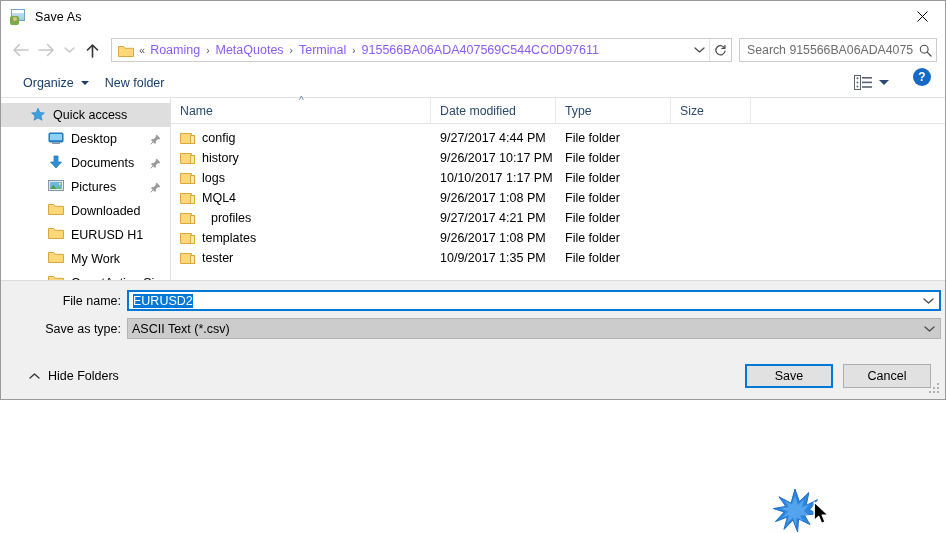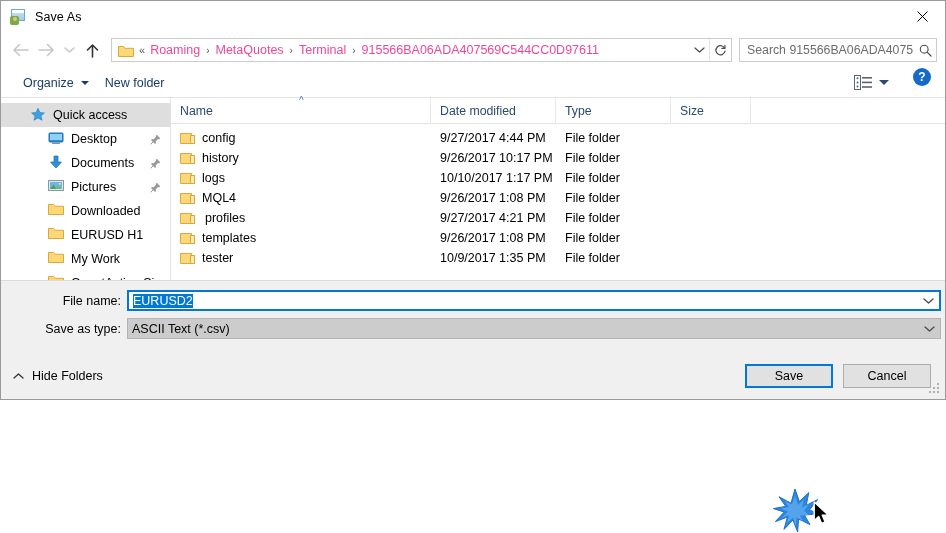--- a/index.html
+++ b/index.html
@@ -73,21 +73,21 @@
     flex: 1 1 auto; height: 24px; margin-left: 6px;
     background: #ffffff; border: 1px solid #cccccc;
     display: flex; align-items: center; min-width: 0;
   }
   .addr-folder {
     width: 16px; height: 13px; margin: 0 5px 0 6px; flex: 0 0 16px;
     position: relative;
   }
   .crumbs { display: flex; align-items: center; flex: 1 1 auto; min-width: 0; overflow: hidden; }
   .crumb {
-    font-size: 12.5px; color: #ec4899; white-space: nowrap;
+    font-size: 12.5px; color: #8b5cf6; white-space: nowrap;
     padding: 2px 3px;
   }
   .crumb-sep {
     font-size: 10px; color: #555; padding: 0 3px; user-select: none;
   }
   .crumb-chev-lead { font-size: 11px; color: #555; padding: 0 2px 0 0; }
   .addr-drop {
     width: 20px; height: 22px; flex: 0 0 20px;
     display: flex; align-items: center; justify-content: center;
   }
@@ -235,21 +235,21 @@
     padding-left: 4px; white-space: nowrap; overflow: hidden;
   }
   .fieldtext .sel { background: #0078d7; color: #ffffff; }
   .fieldcaret {
     width: 22px; flex: 0 0 22px; display: flex;
     align-items: center; justify-content: center;
   }
 
   .bottombar {
     display: flex; align-items: center; height: 30px;
-    padding: 0 14px 0 12px;
+    padding: 0 14px 0 28px;
     justify-content: flex-end;
   }
   .hide-folders {
     display: flex; align-items: center; gap: 8px;
     font-size: 12.5px; color: #000;
   }
   .bottom-spacer { flex: 1 1 auto; }
   .btn {
     width: 88px; height: 24px; font-size: 12.5px; color: #000;
     background: #e1e1e1; border: 1px solid #adadad;
@@ -577,21 +577,21 @@
           <div class="cell cell-type">File folder</div>
           <div class="cell cell-size"></div>
         </div>
 
         <div class="row">
           <div class="cell cell-name">
             <span class="folder folder-row">
               <span class="fbody"></span>
                 <span class="ftab"></span>
             </span>
-            <span style="padding-left:10px">profiles</span>
+            <span style="padding-left:16px">profiles</span>
           </div>
           <div class="cell cell-date">9/27/2017 4:21 PM</div>
           <div class="cell cell-type">File folder</div>
           <div class="cell cell-size"></div>
         </div>
 
         <div class="row">
           <div class="cell cell-name">
             <span class="folder folder-row">
               <span class="fbody"></span>

